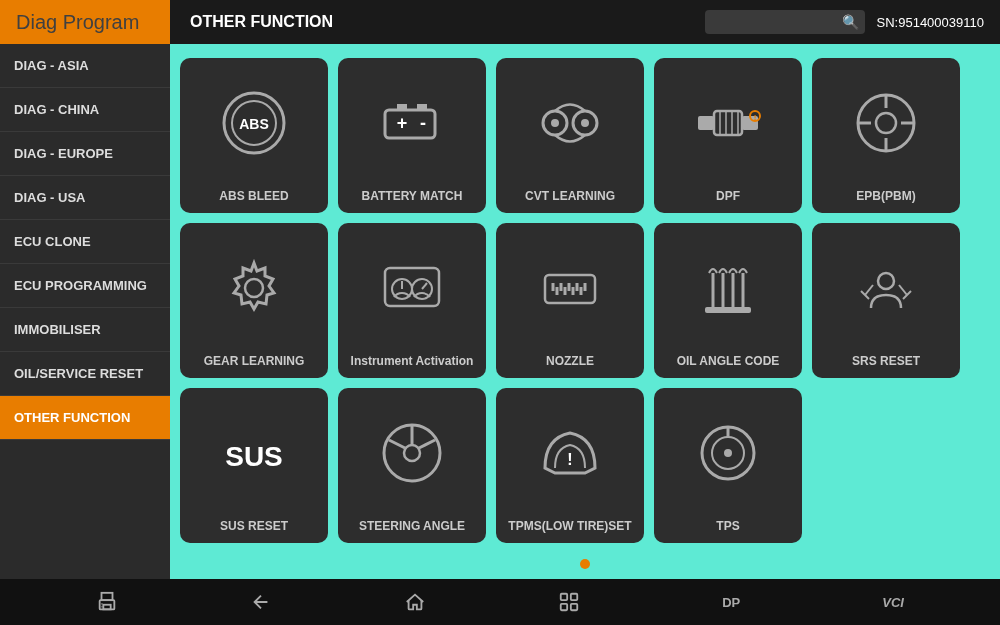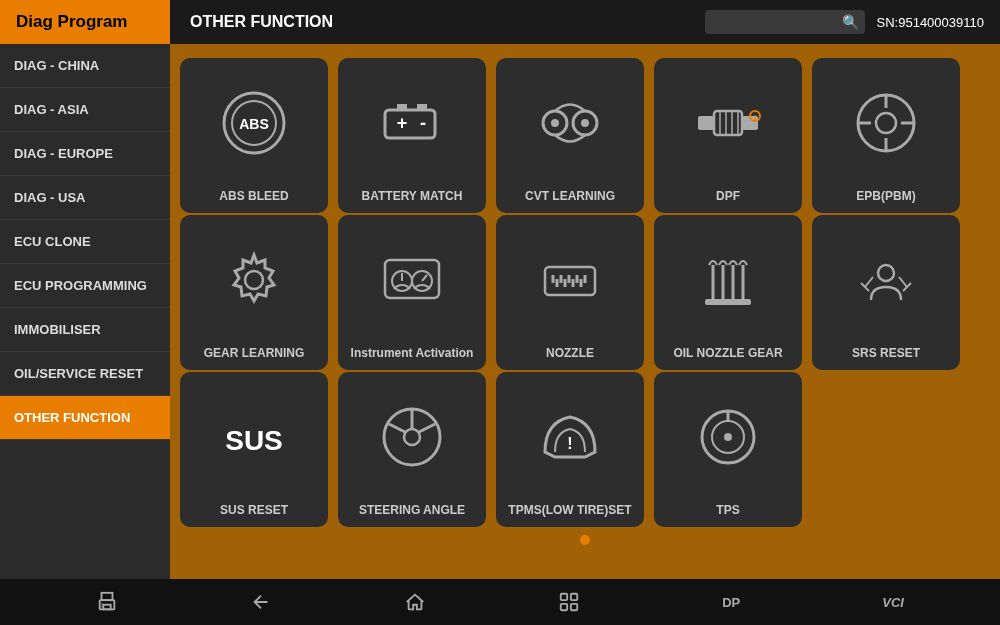--- a/index.html
+++ b/index.html
@@ -23,23 +23,23 @@
     }
     .top-bar-title-box {
       background: #e87d00;
       height: 44px;
       display: flex;
       align-items: center;
       padding: 0 16px;
       min-width: 170px;
     }
     .top-bar-title {
-      color: #000000;
-      font-size: 17px;
-      font-weight: bold;
+      color: #404040;
+      font-size: 20px;
+      font-weight: normal;
     }
     .top-bar-section {
       color: white;
       font-size: 16px;
       font-weight: bold;
       padding: 0 20px;
       flex: 1;
     }
     .top-bar-search {
       display: flex;
@@ -94,26 +94,26 @@
       cursor: pointer;
     }
     .sidebar-item.active {
       background: #e87d00;
       color: white;
     }
 
     
     .content-area {
       flex: 1;
-      background: #a16207;
+      background: #5eead4;
       padding: 14px 10px 10px 10px;
       overflow-y: auto;
       display: flex;
       flex-direction: column;
-      gap: 2px;
+      gap: 10px;
     }
 
     .grid-row {
       display: flex;
       gap: 10px;
       justify-content: flex-start;
     }
 
     .function-tile {
       background: #2d2d2d;
@@ -203,22 +203,22 @@
   <div class="top-bar-search">
     <input type="text" placeholder="" style="">
     <span class="search-icon-svg">🔍</span>
   </div>
   <span class="top-bar-sn">SN:951400039110</span>
 </div>
 
 <div class="main-layout">
 
   <div class="sidebar">
+    <div class="sidebar-item">DIAG - ASIA</div>
     <div class="sidebar-item">DIAG - CHINA</div>
-    <div class="sidebar-item">DIAG - ASIA</div>
     <div class="sidebar-item">DIAG - EUROPE</div>
     <div class="sidebar-item">DIAG - USA</div>
     <div class="sidebar-item">ECU CLONE</div>
     <div class="sidebar-item">ECU PROGRAMMING</div>
     <div class="sidebar-item">IMMOBILISER</div>
     <div class="sidebar-item">OIL/SERVICE RESET</div>
     <div class="sidebar-item active">OTHER FUNCTION</div>
   </div>
 
   <div class="content-area">
@@ -348,21 +348,21 @@
             <line x1="30" y1="55" x2="30" y2="20" stroke="#aaa" stroke-width="3"></line>
             <line x1="40" y1="55" x2="40" y2="20" stroke="#aaa" stroke-width="3"></line>
             <line x1="50" y1="55" x2="50" y2="20" stroke="#aaa" stroke-width="3"></line>
             <path d="M16 20 Q20 12 24 20" fill="none" stroke="#aaa" stroke-width="2"></path>
             <path d="M26 20 Q30 12 34 20" fill="none" stroke="#aaa" stroke-width="2"></path>
             <path d="M36 20 Q40 12 44 20" fill="none" stroke="#aaa" stroke-width="2"></path>
             <path d="M46 20 Q50 12 54 20" fill="none" stroke="#aaa" stroke-width="2"></path>
             <rect x="12" y="54" width="46" height="6" rx="2" fill="#aaa"></rect>
           </svg>
         </div>
-        <span class="tile-label">OIL NOZZLE GEAR</span>
+        <span class="tile-label">OIL ANGLE CODE</span>
       </div>
 
       <div class="function-tile">
         <div class="tile-icon-area">
           <svg class="icon-svg" viewBox="0 0 70 70">
             <circle cx="35" cy="28" r="8" fill="none" stroke="#aaa" stroke-width="2.5"></circle>
             <path d="M20 55 Q20 42 35 42 Q50 42 50 55" fill="none" stroke="#aaa" stroke-width="2.5"></path>
             <line x1="22" y1="32" x2="14" y2="42" stroke="#aaa" stroke-width="2"></line>
             <line x1="48" y1="32" x2="56" y2="42" stroke="#aaa" stroke-width="2"></line>
             <line x1="10" y1="38" x2="18" y2="46" stroke="#aaa" stroke-width="2"></line>

